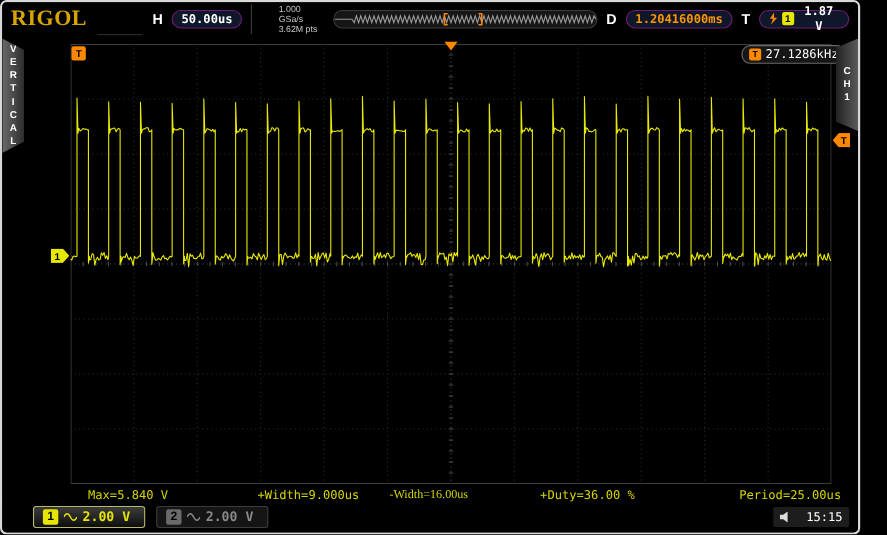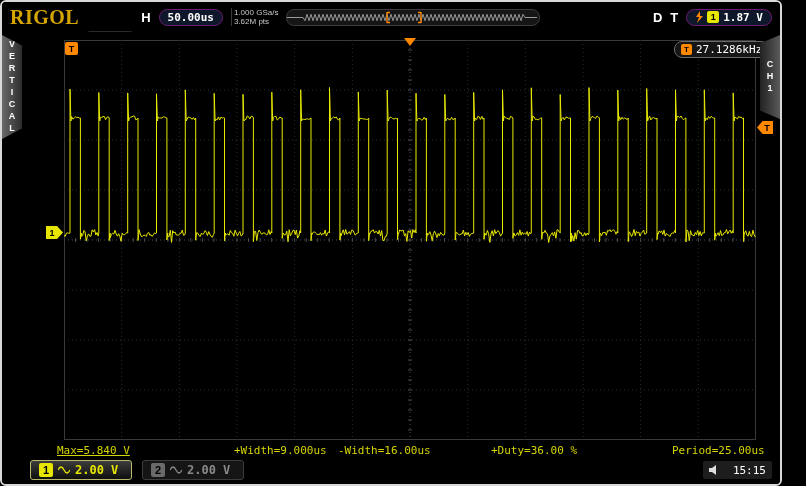--- a/index.html
+++ b/index.html
@@ -11,21 +11,21 @@
           align-items:center;padding:0 8px;gap:8px;background:#000;}
   .logo{font:bold 20px "Liberation Serif",serif;color:#d7a500;letter-spacing:.5px;}
   .run-state{width:46px;height:17px;background:#2a2a2a;border-radius:3px;
              color:#ff2a2a;font:bold 11px "Liberation Sans",sans-serif;
              display:flex;align-items:center;justify-content:center;letter-spacing:.5px;margin-top:45px;}
   .wlabel{color:#fff;font:bold 13px "Liberation Sans",sans-serif;}
   .pill{background:#0f172a;border:1px solid #701a75;border-radius:9px;display:flex;
         align-items:center;justify-content:center;height:17px;padding:0 8px;
         box-sizing:border-box;font:bold 11px "DejaVu Sans Mono",monospace;color:#fff;gap:4px;text-align:center;}
   .sample{font:8px "Liberation Sans",sans-serif;color:#c8c8c8;line-height:9px;
-          border-left:1px solid #3a3a3a;padding-left:2px;}
+          border-left:1px solid #3a3a3a;padding-left:24px;}
   .preview{width:252px;height:15px;background:#161616;border:1px solid #3c3c3c;
            border-radius:8px;display:flex;align-items:center;overflow:hidden;}
   .delay-value{color:#ff9500;}
   .trig-src{width:12px;height:12px;background:#e6e600;border-radius:2px;color:#000;
             font:bold 9px "Liberation Sans",sans-serif;display:flex;align-items:center;justify-content:center;}
   .push-right{margin-left:auto;}
   
   .side-tab{position:absolute;width:20px;color:#fff;z-index:5;
             display:flex;align-items:center;justify-content:center;
             writing-mode:vertical-lr;text-orientation:upright;
@@ -51,21 +51,21 @@
           font:bold 8px "Liberation Sans",sans-serif;display:flex;align-items:center;justify-content:center;}
   .trig-level-tag{position:absolute;left:755px;top:89px;width:16px;height:13px;background:#ff8800;
                   clip-path:polygon(100% 0,35% 0,0 50%,35% 100%,100% 100%);
                   color:#000;font:bold 9px "Liberation Sans",sans-serif;
                   display:flex;align-items:center;justify-content:center;padding-left:4px;box-sizing:border-box;}
   .ch-offset-tag{position:absolute;left:44px;top:194px;width:17px;height:13px;background:#e6e600;
                  clip-path:polygon(0 0,65% 0,100% 50%,65% 100%,0 100%);
                  color:#000;font:bold 9px "Liberation Sans",sans-serif;
                  display:flex;align-items:center;justify-content:center;padding-right:5px;box-sizing:border-box;}
   .meas{position:absolute;top:412px;font:11px "DejaVu Sans Mono",monospace;color:#d4d400;white-space:nowrap;}
-  .m0{left:55px;text-decoration:underline;} .m1{left:232px;text-align:right;} .m2{left:336px;} .m3{left:489px;} .m4{left:638px;margin-left:32px;}
+  .m0{left:78px;} .m1{left:232px;text-align:right;} .m2{left:352px;font-family:Liberation Serif, serif;} .m3{left:489px;} .m4{left:638px;margin-left:32px;}
   
   .bottombar{position:absolute;bottom:0;left:0;right:0;height:28px;display:flex;
              align-items:center;background:#000;}
   .ch-box{height:20px;border-radius:3px;display:flex;align-items:center;gap:5px;
           padding:0 8px;box-sizing:border-box;font:bold 12px "DejaVu Sans Mono",monospace;}
   .ch1-box{margin-left:28px;width:102px;border:1px solid #b9b96a;
            background:linear-gradient(180deg,#3c3c3c,#0e0e0e);color:#e6e600;}
   .ch2-box{margin-left:10px;width:102px;border:1px solid #3c3c3c;background:#151515;color:#8a8a8a;}
   .ch-num{width:14px;height:14px;border-radius:2px;color:#000;
           font:bold 11px "Liberation Sans",sans-serif;display:flex;align-items:center;justify-content:center;}
@@ -93,20 +93,23 @@
           <polyline points="0,7.5 2,7.5 4,7.5 6,7.5 8,7.5 10,7.5 12,7.5 14,7.5 16,7.5 18,10.7 20,4.3 22,10.7 24,4.3 26,10.7 28,4.3 30,10.7 32,4.3 34,10.7 36,4.3 38,10.7 40,4.3 42,10.7 44,4.3 46,10.7 48,4.3 50,10.7 52,4.3 54,10.7 56,4.3 58,10.7 60,4.3 62,10.7 64,4.3 66,10.7 68,4.3 70,10.7 72,4.3 74,10.7 76,4.3 78,10.7 80,4.3 82,10.7 84,4.3 86,10.7 88,4.3 90,10.7 92,4.3 94,10.7 96,4.3 98,10.7 100,4.3 102,10.7 104,4.3 106,10.7 108,4.3 110,10.7 112,4.3 114,10.7 116,4.3 118,10.7 120,4.3 122,10.7 124,4.3 126,10.7 128,4.3 130,10.7 132,4.3 134,10.7 136,4.3 138,10.7 140,4.3 142,10.7 144,4.3 146,10.7 148,4.3 150,10.7 152,4.3 154,10.7 156,4.3 158,10.7 160,4.3 162,10.7 164,4.3 166,10.7 168,4.3 170,10.7 172,4.3 174,10.7 176,4.3 178,10.7 180,4.3 182,10.7 184,4.3 186,10.7 188,4.3 190,10.7 192,4.3 194,10.7 196,4.3 198,10.7 200,4.3 202,10.7 204,4.3 206,10.7 208,4.3 210,10.7 212,4.3 214,10.7 216,4.3 218,10.7 220,4.3 222,10.7 224,4.3 226,10.7 228,4.3 230,10.7 232,4.3 234,10.7 236,4.3 238,7.5 240,7.5 242,7.5 244,7.5 246,7.5 248,7.5 250,7.5" fill="none" stroke="#9a9a9a" stroke-width="1"></polyline>
           <line x1="100" y1="2" x2="100" y2="13" stroke="#ff8800" stroke-width="1.4"></line>
           <line x1="100" y1="2.5" x2="103" y2="2.5" stroke="#ff8800" stroke-width="1.4"></line>
           <line x1="100" y1="12.5" x2="103" y2="12.5" stroke="#ff8800" stroke-width="1.4"></line>
           <line x1="134" y1="2" x2="134" y2="13" stroke="#ff8800" stroke-width="1.4"></line>
           <line x1="134" y1="2.5" x2="131" y2="2.5" stroke="#ff8800" stroke-width="1.4"></line>
           <line x1="134" y1="12.5" x2="131" y2="12.5" stroke="#ff8800" stroke-width="1.4"></line>
         </svg>
     </div>
     <span class="wlabel push-right">D</span>
+    <div class="pill">
+      <span class="delay-value">1.20416000ms</span>
+    </div>
     <span class="wlabel">T</span>
     <div class="pill">
       <svg width="8" height="12" viewBox="0 0 8 12">
         <path d="M5 0 L1 6 L4 6 L2 12 L8 5 L5 5 Z" fill="#ff8800"></path>
       </svg>
       <span class="trig-src">1</span>
       <span>1.87 V</span>
     </div>
   </div>
 

